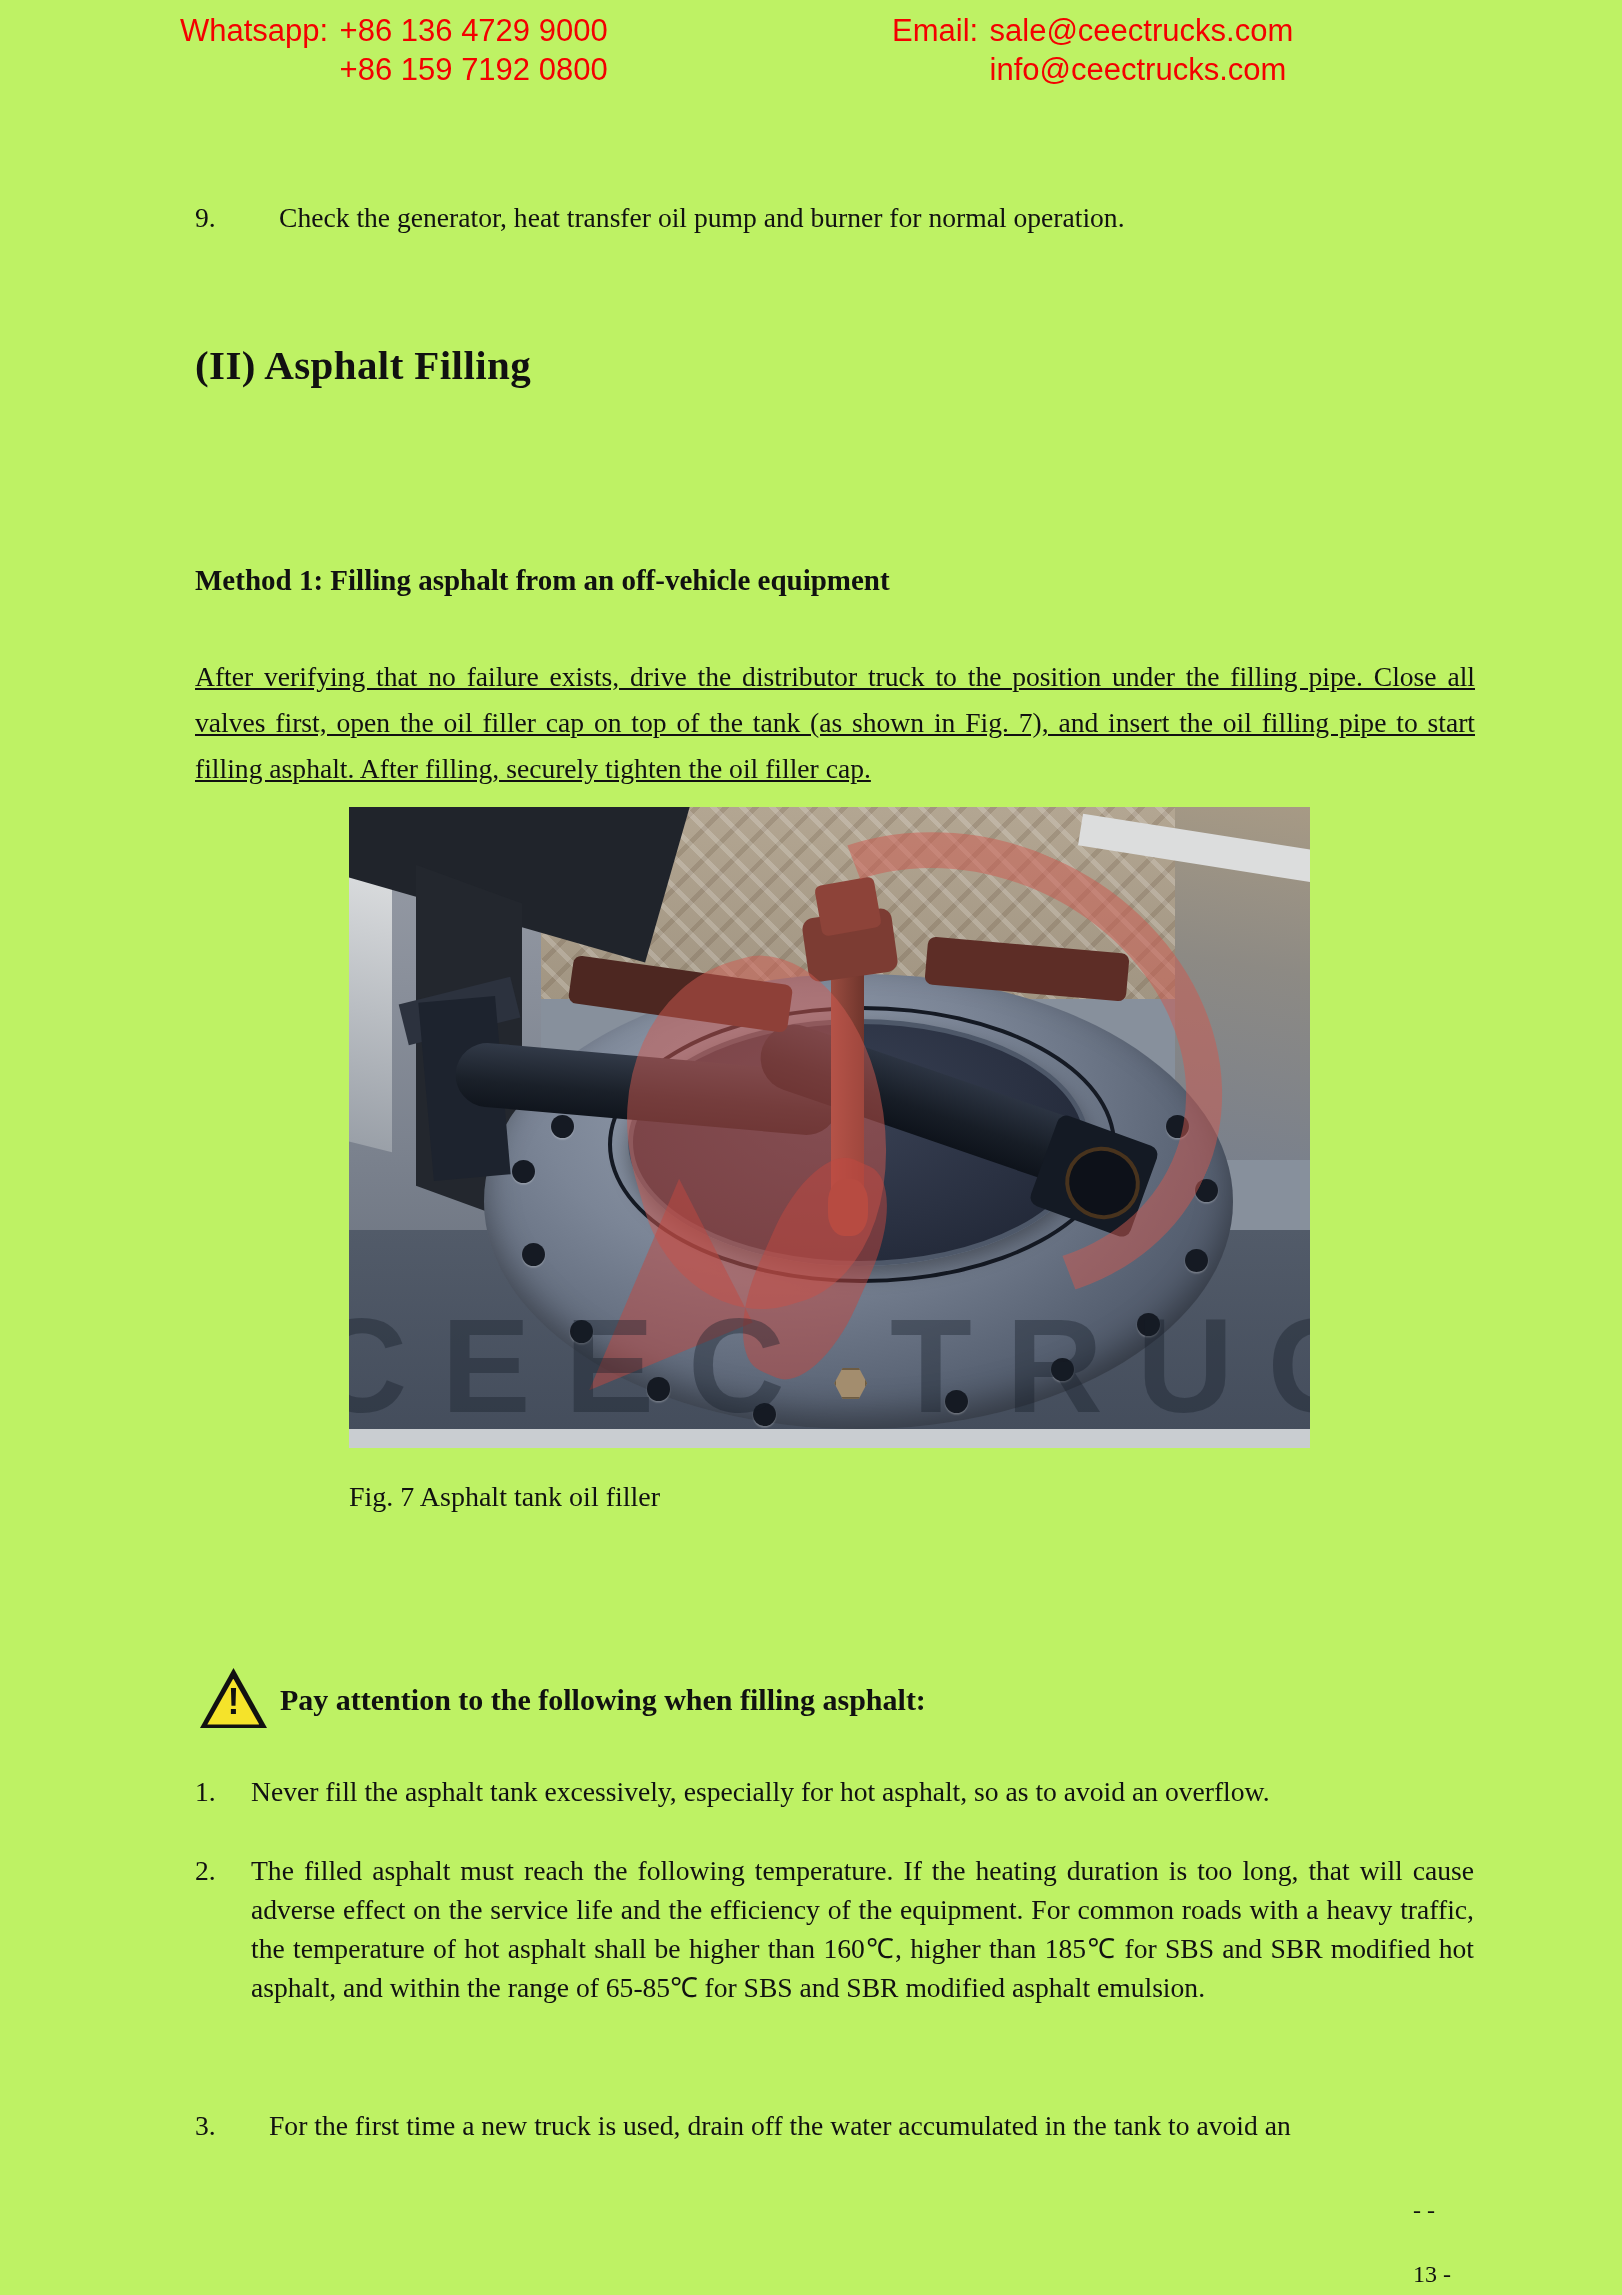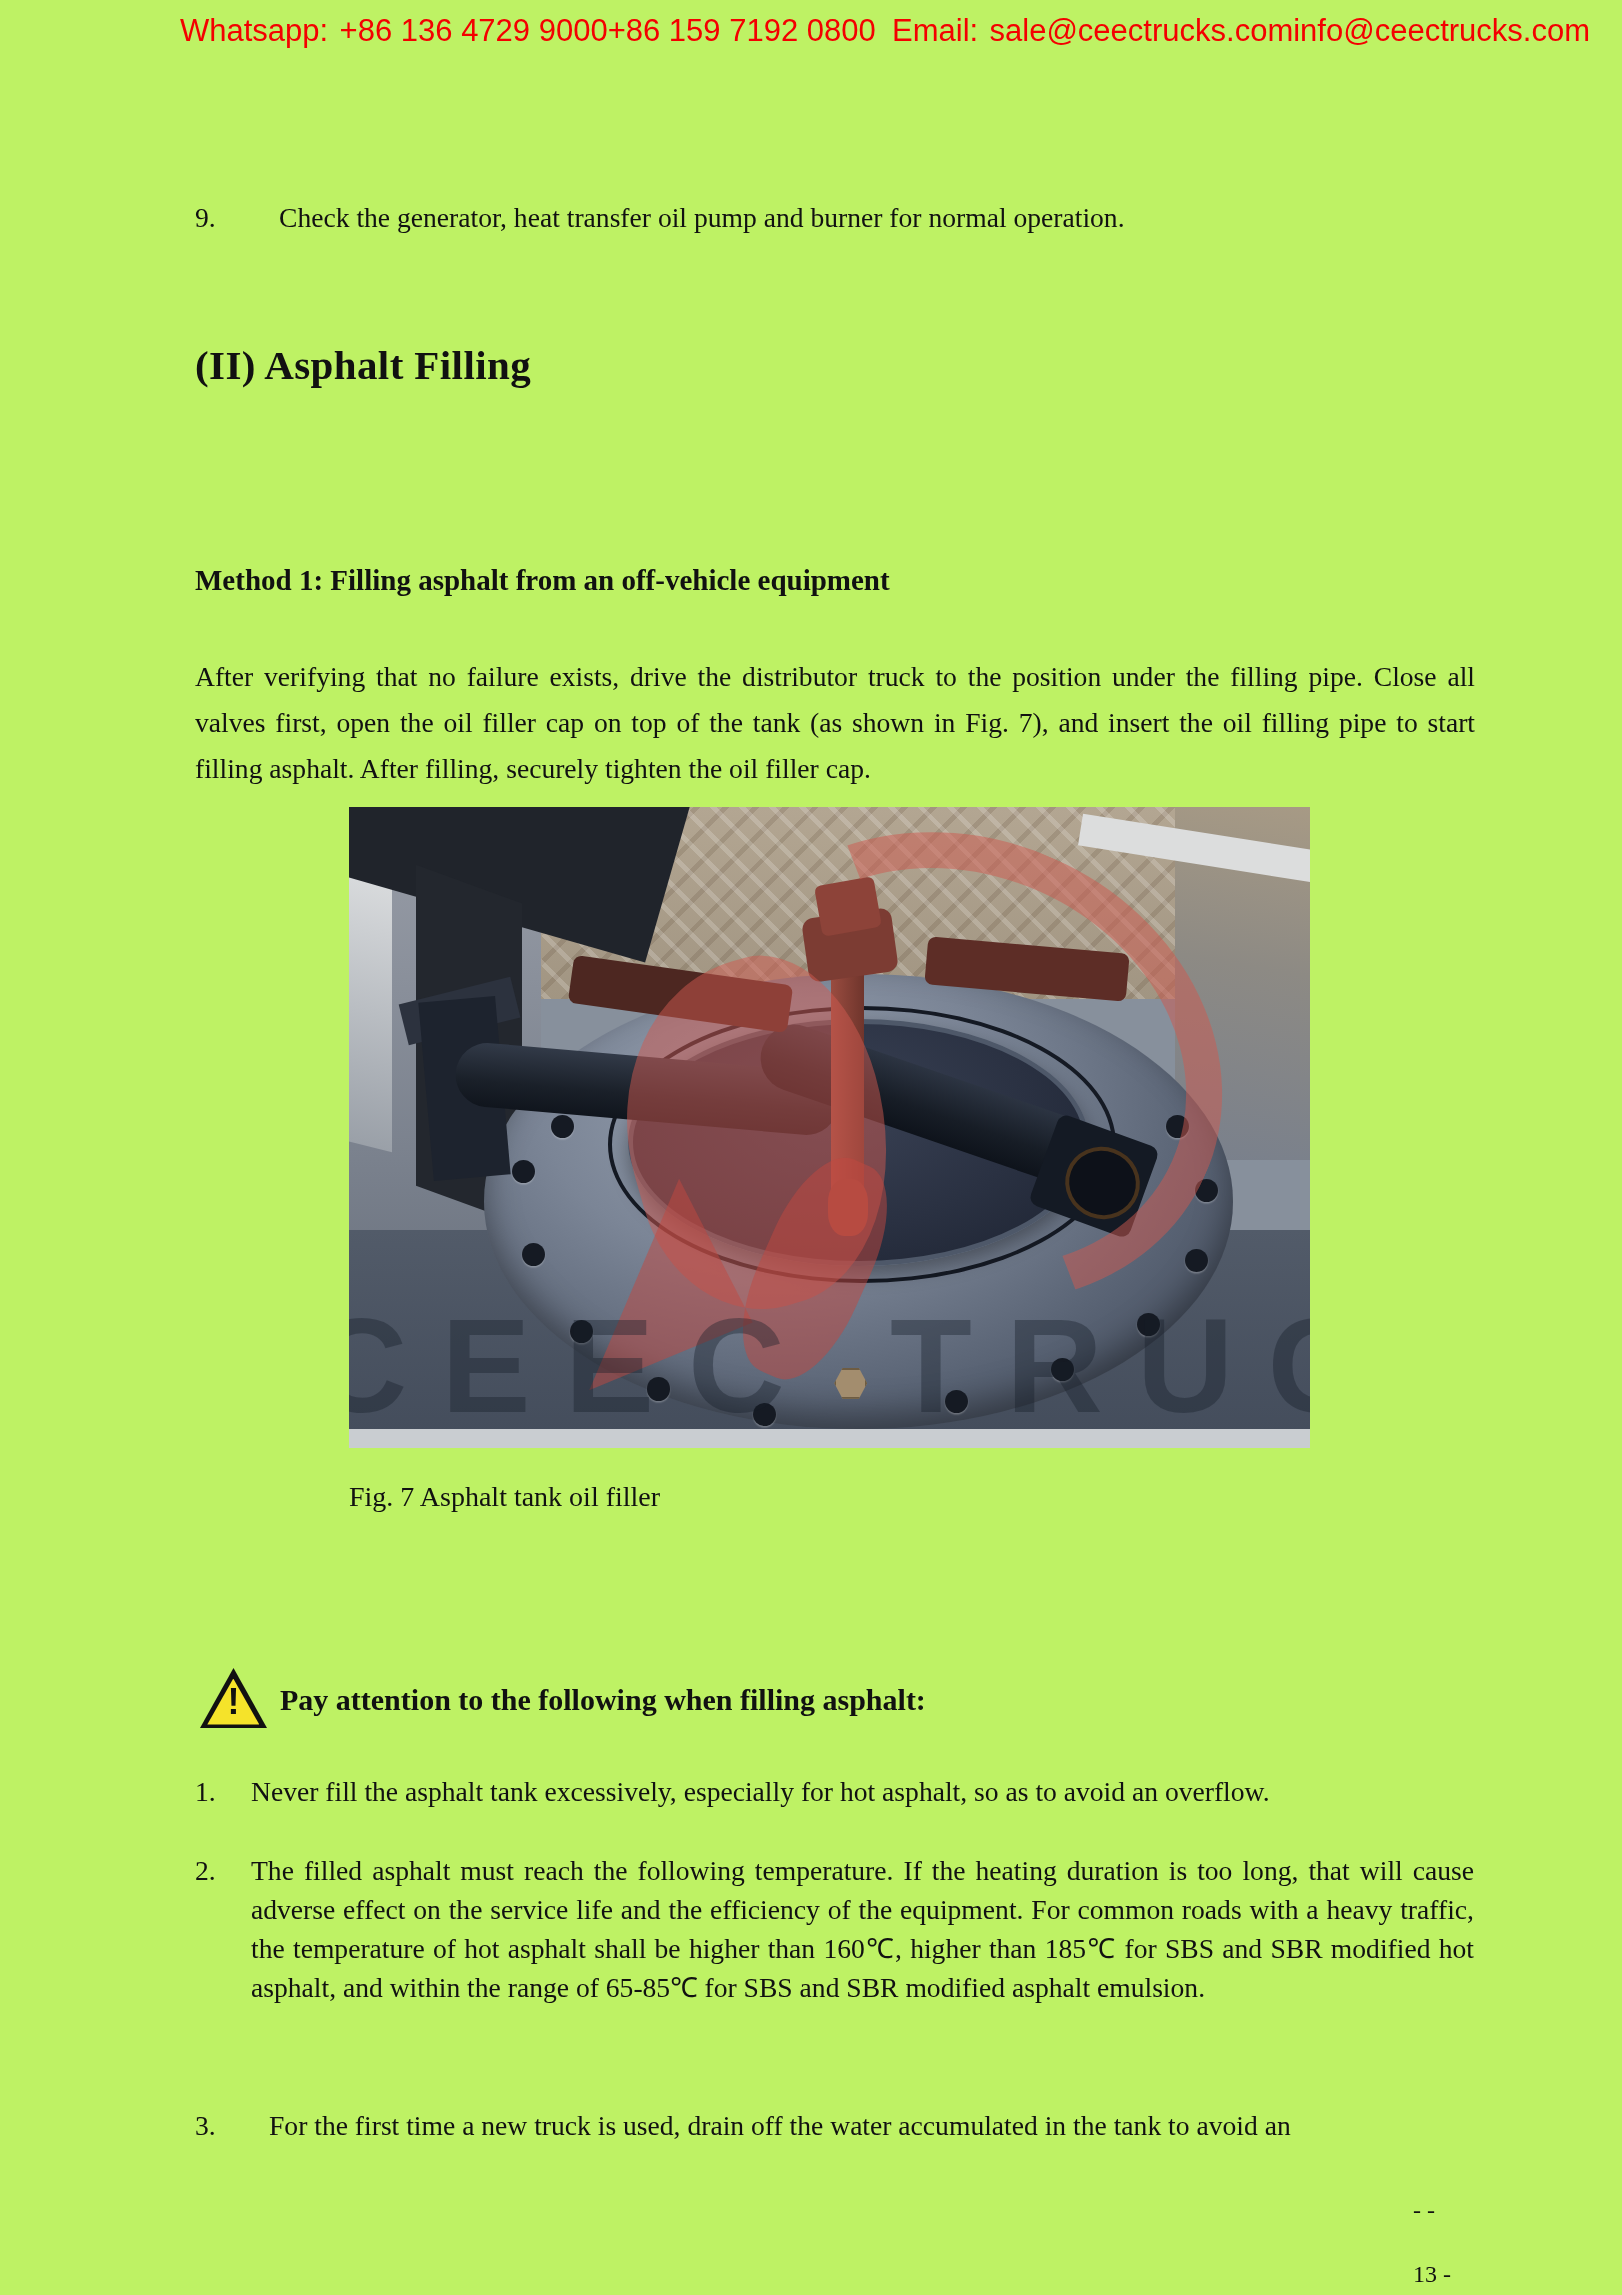--- a/index.html
+++ b/index.html
@@ -4,21 +4,21 @@
 <style>
   html,body{margin:0;padding:0;background:#ffffff;}
   .page{position:relative;width:1622px;height:2295px;background:#bef264;overflow:hidden;
         font-family:"Liberation Serif", serif;color:#111;}
   .abs{position:absolute;}
 
   
   .contact{display:flex;align-items:flex-start;font-family:"Liberation Sans", sans-serif;
            font-size:31px;line-height:39px;color:#f40000;}
   .contact .lbl{margin-right:11.4px;white-space:nowrap;}
-  .contact .vals{display:flex;flex-direction:row;}
+  .contact .vals{display:flex;flex-direction:column;}
   .contact .vals span{white-space:nowrap;}
 
   
   .step{font-size:27.6px;line-height:41px;}
   .step .num{display:inline-block;width:84px;}
   .h1{font-size:41px;font-weight:bold;letter-spacing:0.4px;}
   .para{font-size:27.6px;line-height:46px;text-align:justify;}
   .h2{font-size:29px;font-weight:bold;}
   .caption{font-size:28px;text-align:left;}
 
@@ -118,21 +118,21 @@
 
   <div class="abs step" style="left:195px;top:197px;width:1282px;">
     <span class="num">9.</span><span>Check the generator, heat transfer oil pump and burner for normal operation.</span>
   </div>
 
   <div class="abs h1" style="left:195px;top:341px;">(II) Asphalt Filling</div>
 
 
   <div class="abs h2" style="left:195px;top:564px;">Method 1: Filling asphalt from an off-vehicle equipment</div>
 
-  <div class="abs para" style="left:195px;top:654px;width:1280px;">After verifying that no failure exists, drive the distributor truck to the position under the filling pipe. Close all valves first, open the oil filler cap on top of the tank (as shown in Fig. 7), and insert the oil filling pipe to start filling asphalt. After filling, securely tighten the oil filler cap.</div>
+  <div class="abs para" style="left:195px;top:654px;width:1280px;text-decoration:underline;">After verifying that no failure exists, drive the distributor truck to the position under the filling pipe. Close all valves first, open the oil filler cap on top of the tank (as shown in Fig. 7), and insert the oil filling pipe to start filling asphalt. After filling, securely tighten the oil filler cap.</div>
 
   <div id="photo">
     <div class="ph checker"></div>
     <div class="ph right-edge"></div>
     <div class="ph right-lightbar"></div>
     <div class="ph left-deck"></div>
     <div class="ph left-lightedge"></div>
     <div class="ph topleft-bar"></div>
     <div class="ph left-channel"></div>
     <div class="ph bottom-deck"></div>

